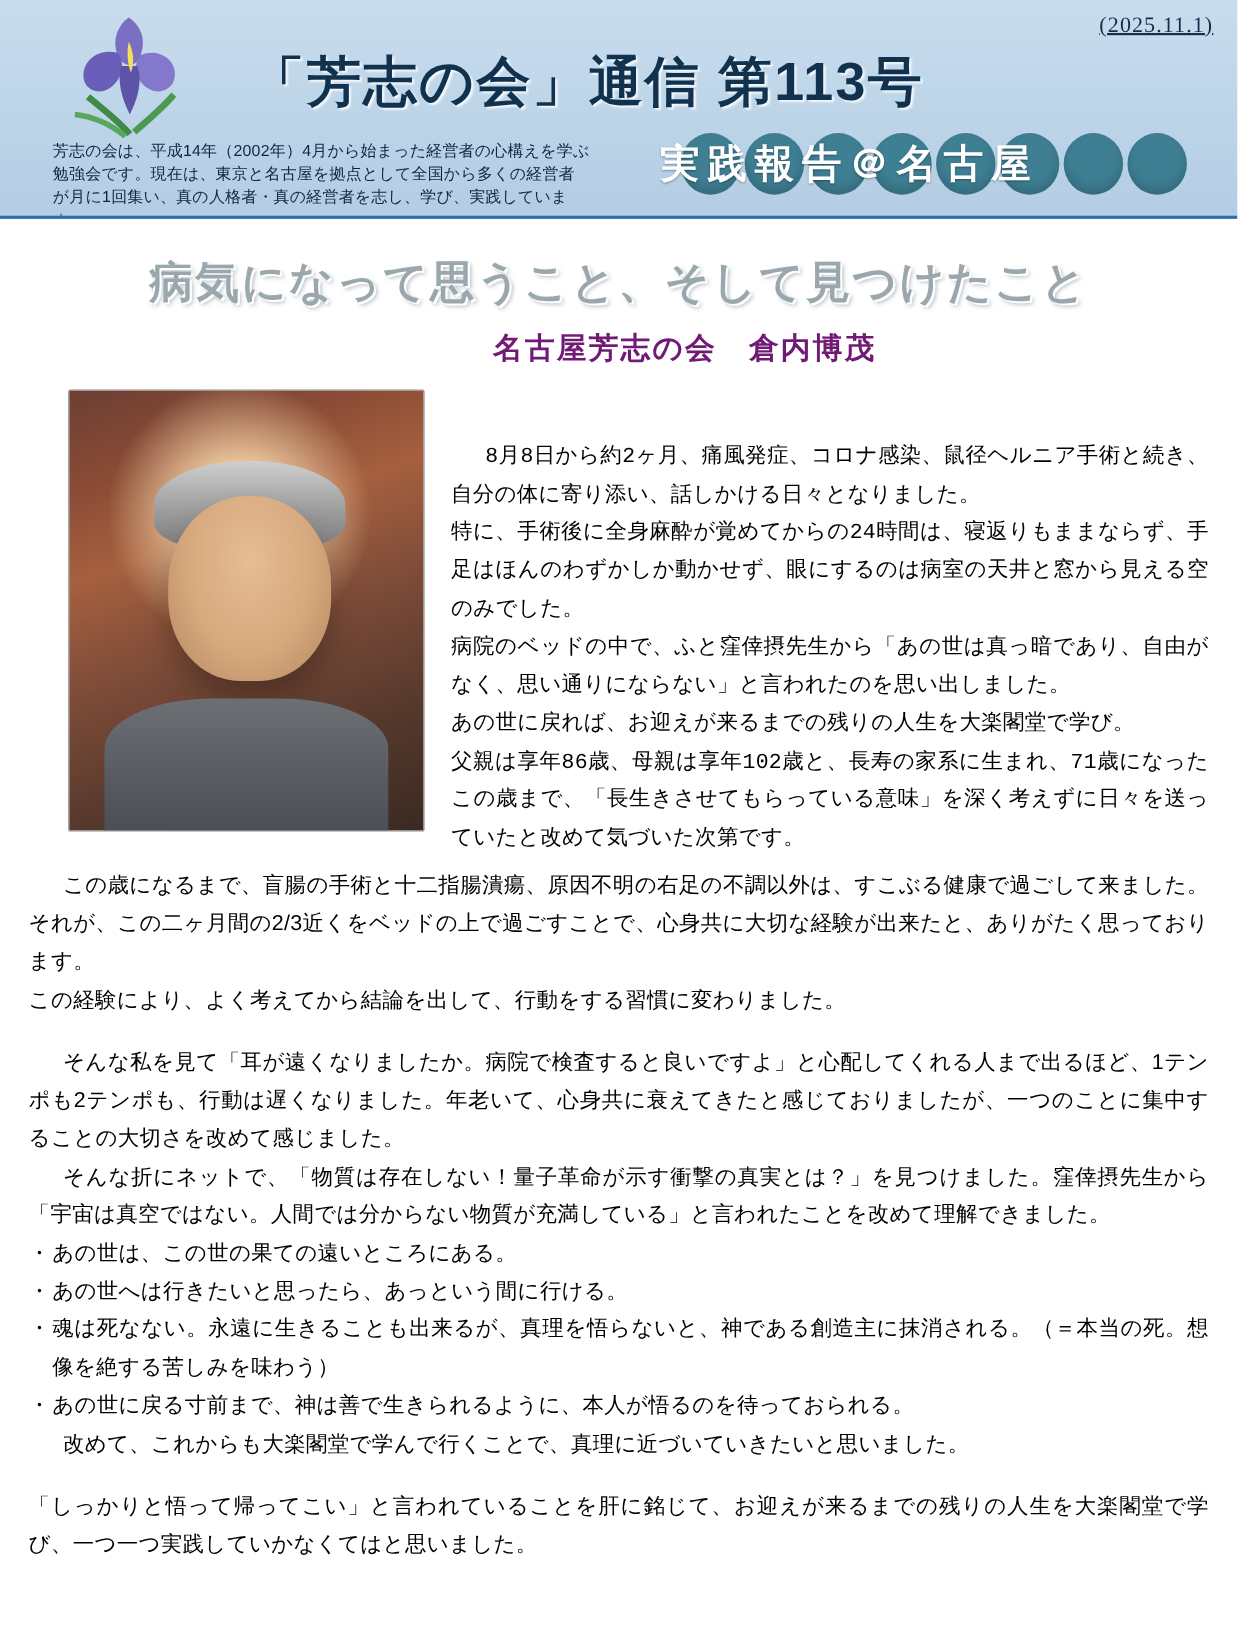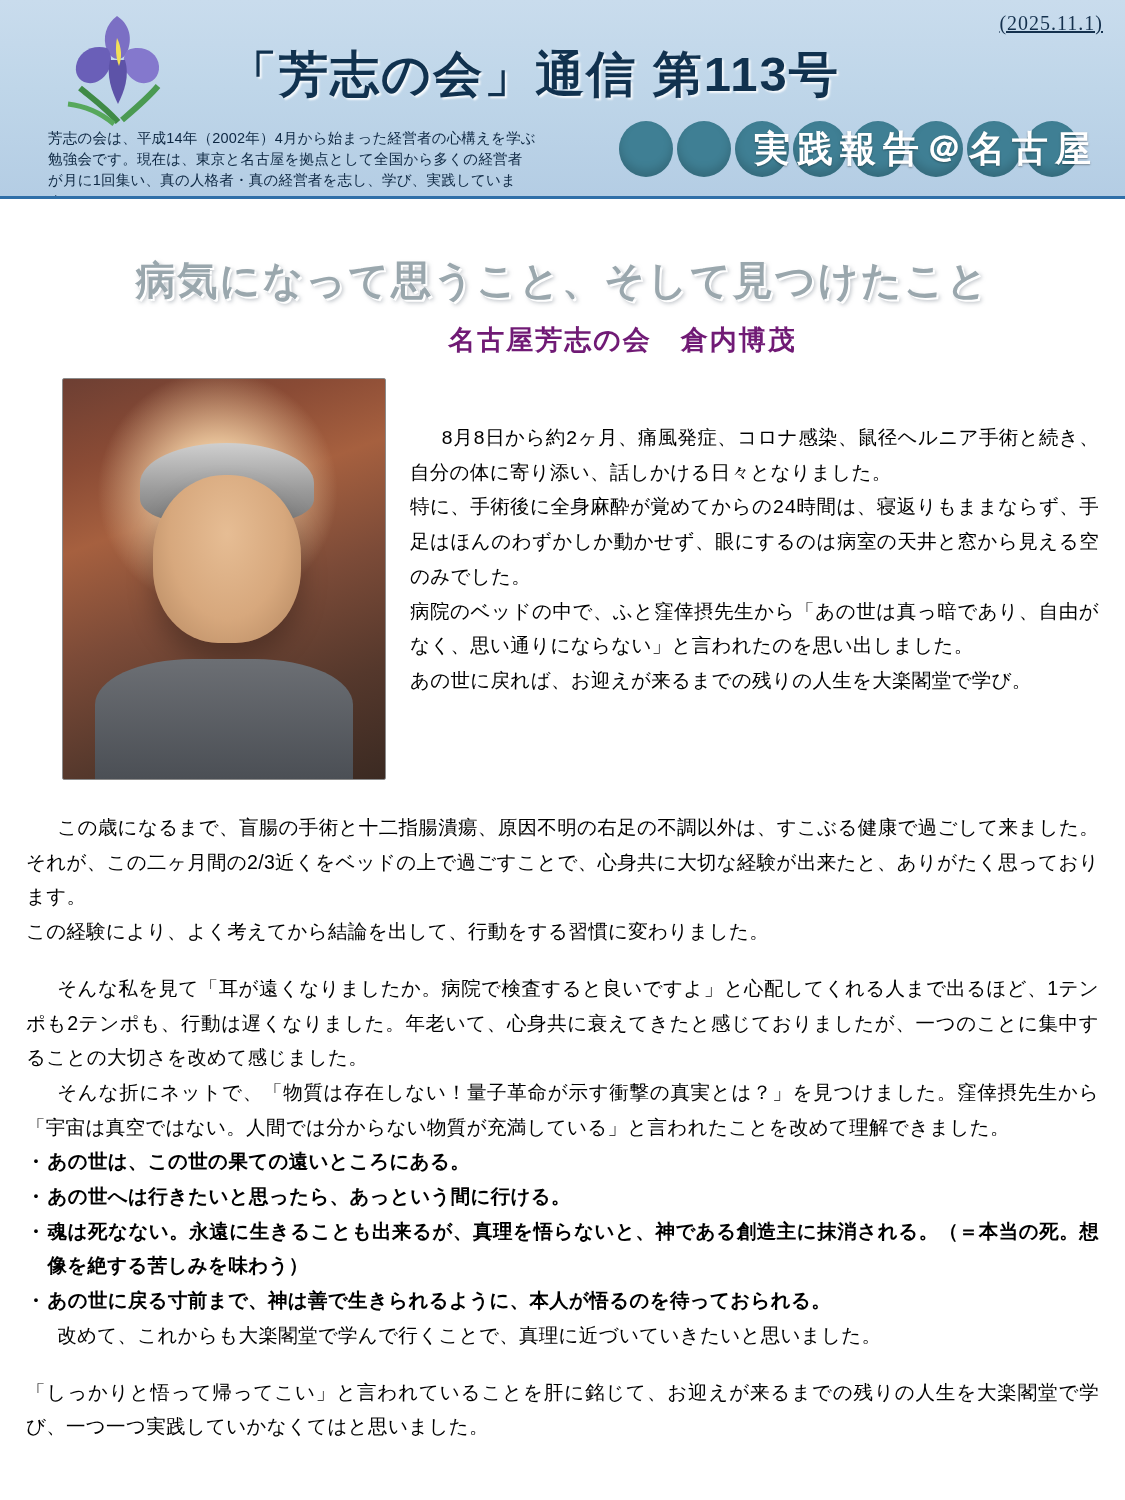--- a/index.html
+++ b/index.html
@@ -68,21 +68,21 @@
     letter-spacing: 0.2px;
   }
   .report-badge {
     position: absolute;
     left: 600px;
     top: 118px;
     width: 498px;
     height: 62px;
     display: flex;
     align-items: center;
-    justify-content: flex-end;
+    justify-content: flex-start;
   }
   .report-badge .bubbles {
     position: absolute;
     inset: 0;
     display: flex;
     align-items: center;
     justify-content: center;
     gap: 4px;
   }
   .report-badge .bubble {
@@ -104,21 +104,21 @@
   }
 
   
   .page {
     position: relative;
     padding: 0 26px;
     box-sizing: border-box;
     width: 1125px;
   }
   .article-title {
-    margin-top: 54px;
+    margin-top: 30px;
     text-align: center;
     font-size: 40px;
     font-weight: bold;
     color: #9aa7ad;
     letter-spacing: 2px;
     text-shadow: 2px 2px 0 #ffffff, 3px 3px 4px rgba(120,130,140,0.55);
   }
   .byline {
     margin-top: 14px;
     text-align: center;
@@ -207,21 +207,20 @@
     margin: 0;
     padding: 0;
   }
   ul.bullets li {
     font-size: 19.5px;
     line-height: 1.78;
     letter-spacing: 0.3px;
     position: relative;
     padding-left: 1.1em;
     text-align: justify;
-    font-weight: bold;
   }
   ul.bullets li::before {
     content: "・";
     position: absolute;
     left: 0;
     top: 0;
   }
   .sub-indent {
     display: block;
     text-indent: 1.6em;
@@ -277,20 +276,21 @@
       <div class="hair"></div>
       <div class="face"></div>
       <div class="body"></div>
     </div>
 
     <div class="lead-para">
       <p class="body-text indent">8月8日から約2ヶ月、痛風発症、コロナ感染、鼠径ヘルニア手術と続き、自分の体に寄り添い、話しかける日々となりました。</p>
       <p class="body-text">特に、手術後に全身麻酔が覚めてからの24時間は、寝返りもままならず、手足はほんのわずかしか動かせず、眼にするのは病室の天井と窓から見える空のみでした。</p>
       <p class="body-text">病院のベッドの中で、ふと窪倖摂先生から「あの世は真っ暗であり、自由がなく、思い通りにならない」と言われたのを思い出しました。</p>
       <p class="body-text">あの世に戻れば、お迎えが来るまでの残りの人生を大楽閣堂で学び。</p>
+      <p class="body-text">父親は享年86歳、母親は享年102歳と、長寿の家系に生まれ、71歳になったこの歳まで、「長生きさせてもらっている意味」を深く考えずに日々を送っていたと改めて気づいた次第です。</p>
     </div>
     <div class="clear"></div>
   </div>
 
   <div class="section">
     <p class="body-text indent">この歳になるまで、盲腸の手術と十二指腸潰瘍、原因不明の右足の不調以外は、すこぶる健康で過ごして来ました。それが、この二ヶ月間の2/3近くをベッドの上で過ごすことで、心身共に大切な経験が出来たと、ありがたく思っております。</p>
     <p class="body-text">この経験により、よく考えてから結論を出して、行動をする習慣に変わりました。</p>
     <div class="spacer"></div>
     <p class="body-text indent">そんな私を見て「耳が遠くなりましたか。病院で検査すると良いですよ」と心配してくれる人まで出るほど、1テンポも2テンポも、行動は遅くなりました。年老いて、心身共に衰えてきたと感じておりましたが、一つのことに集中することの大切さを改めて感じました。</p>
     <p class="body-text indent">そんな折にネットで、「物質は存在しない！量子革命が示す衝撃の真実とは？」を見つけました。窪倖摂先生から「宇宙は真空ではない。人間では分からない物質が充満している」と言われたことを改めて理解できました。</p>

